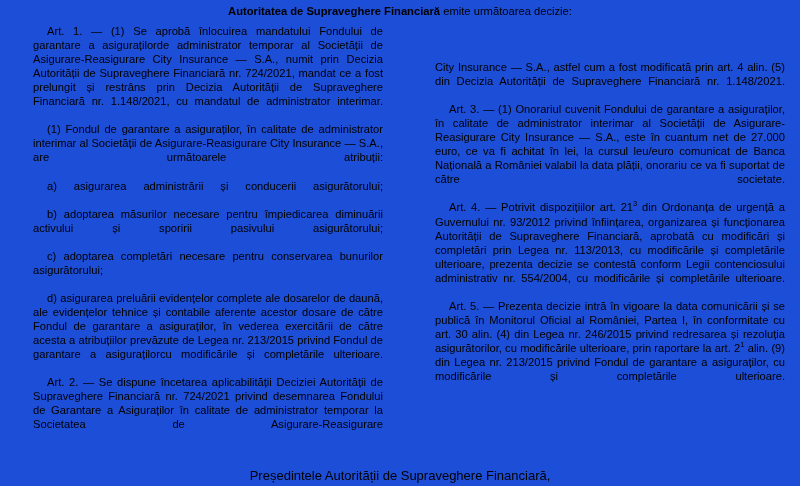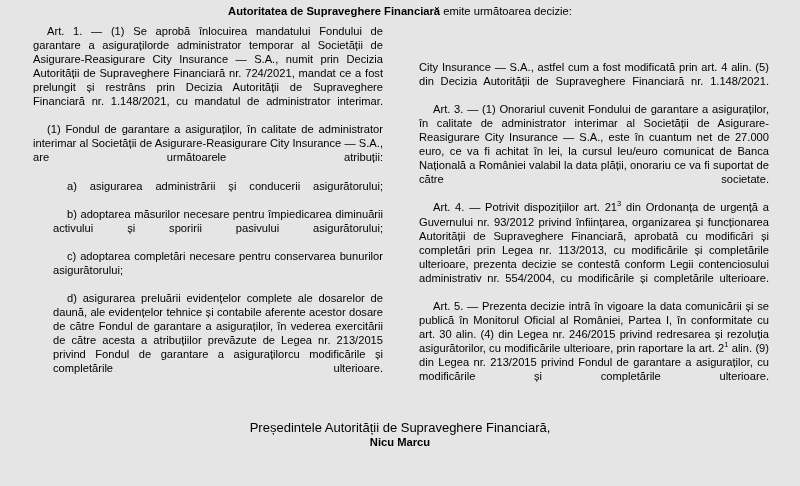--- a/index.html
+++ b/index.html
@@ -14,41 +14,41 @@
     color: #000000;
     overflow: hidden;
   }
 
   .page {
     position: relative;
     width: 800px;
     height: 486px;
     box-sizing: border-box;
     padding: 0;
-    background: #e5e5e5;
+    background: #1d4ed8;
   }
 
   
   .doc-header {
     text-align: center;
     font-size: 11.2px;
     line-height: 14px;
     padding: 4px 34px 0 34px;
     margin: 0;
     white-space: nowrap;
   }
   .doc-header .org {
     font-weight: bold;
   }
 
   
   .columns {
     display: flex;
     flex-direction: row;
-    gap: 36px;
+    gap: 52px;
     padding: 6px 32px 0 33px;
     box-sizing: border-box;
   }
   .col {
     width: 350px;
     flex: 0 0 350px;
   }
 
   p.para {
     margin: 0;
@@ -59,21 +59,20 @@
     -webkit-hyphens: none;
     hyphens: none;
     text-indent: 14px;
   }
   p.para.noindent {
     text-indent: 0;
     margin-top: 36px;
   }
   p.para.letter {
     text-indent: 14px;
-    margin-left: 20px;
   }
   
   p.para::after {
     content: "";
     display: inline-block;
     width: 100%;
   }
 
   sup {
     font-size: 0.68em;
@@ -106,20 +105,21 @@
 
   <div class="columns">
 
     <div class="col">
       <p class="para">Art. 1. — (1) Se aprobă înlocuirea mandatului Fondului de garantare a asigurațilorde administrator temporar al Societății de Asigurare-Reasigurare City Insurance — S.A., numit prin Decizia Autorității de Supraveghere Financiară nr. 724/2021, mandat ce a fost prelungit și restrâns prin Decizia Autorității de Supraveghere Financiară nr. 1.148/2021, cu mandatul de administrator interimar.</p>
       <p class="para">(1) Fondul de garantare a asiguraților, în calitate de administrator interimar al Societății de Asigurare-Reasigurare City Insurance — S.A., are următoarele atribuții:</p>
       <p class="para letter">a) asigurarea administrării și conducerii asigurătorului;</p>
       <p class="para letter">b) adoptarea măsurilor necesare pentru împiedicarea diminuării activului și sporirii pasivului asigurătorului;</p>
       <p class="para letter">c) adoptarea completări necesare pentru conservarea bunurilor asigurătorului;</p>
       <p class="para letter">d) asigurarea preluării evidențelor complete ale dosarelor de daună, ale evidențelor tehnice și contabile aferente acestor dosare de către Fondul de garantare a asiguraților, în vederea exercitării de către acesta a atribuțiilor prevăzute de Legea nr. 213/2015 privind Fondul de garantare a asigurațilorcu modificările și completările ulterioare.</p>
+      <p class="para">Art. 2. — Se dispune încetarea aplicabilității Deciziei Autorității de Supraveghere Financiară nr. 724/2021 privind desemnarea Fondului de Garantare a Asiguraților în calitate de administrator temporar la Societatea de Asigurare-Reasigurare</p>
     </div>
 
     <div class="col">
       <p class="para noindent">City Insurance — S.A., astfel cum a fost modificată prin art. 4 alin. (5) din Decizia Autorității de Supraveghere Financiară nr. 1.148/2021.</p>
       <p class="para">Art. 3. — (1) Onorariul cuvenit Fondului de garantare a asiguraților, în calitate de administrator interimar al Societății de Asigurare-Reasigurare City Insurance — S.A., este în cuantum net de 27.000 euro, ce va fi achitat în lei, la cursul leu/euro comunicat de Banca Națională a României valabil la data plății, onorariu ce va fi suportat de către societate.</p>
       <p class="para"><span>Art. 4. — Potrivit dispozițiilor art. 21</span><sup>3</sup><span> din Ordonanța de urgență a Guvernului nr. 93/2012 privind înființarea, organizarea și funcționarea Autorității de Supraveghere Financiară, aprobată cu modificări și completări prin Legea nr. 113/2013, cu modificările și completările ulterioare, prezenta decizie se contestă conform Legii contenciosului administrativ nr. 554/2004, cu modificările și completările ulterioare.</span></p>
       <p class="para"><span>Art. 5. — Prezenta decizie intră în vigoare la data comunicării și se publică în Monitorul Oficial al României, Partea I, în conformitate cu art. 30 alin. (4) din Legea nr. 246/2015 privind redresarea și rezoluția asigurătorilor, cu modificările ulterioare, prin raportare la art. 2</span><sup>1</sup><span> alin. (9) din Legea nr. 213/2015 privind Fondul de garantare a asiguraților, cu modificările și completările ulterioare.</span></p>
     </div>
 
   </div>

